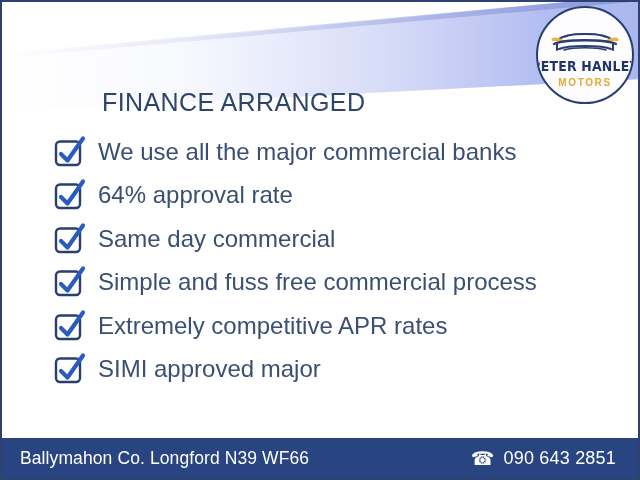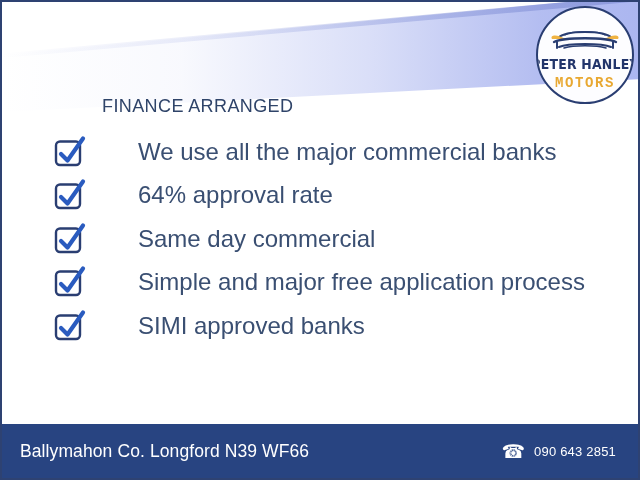--- a/index.html
+++ b/index.html
@@ -85,56 +85,54 @@
     font-weight: bold;
     font-size: 12.5px;
     letter-spacing: 0.2px;
     color: #22356b;
     line-height: 1;
     margin-top: 1px;
     transform: scaleY(1.12);
     white-space: nowrap;
   }
   .logo-sub {
-    font-family: Liberation Mono, monospace;
+    font-family: Liberation Sans, sans-serif;
     font-weight: bold;
-    font-size: 14px;
+    font-size: 10px;
     letter-spacing: 1.6px;
     color: #e8a832;
     line-height: 1;
     margin-top: 4px;
     white-space: nowrap;
   }
 
   
   .heading {
     position: absolute;
     left: 100px;
     top: 86px;
-    font-size: 18px;
+    font-size: 25px;
     font-weight: 400;
     letter-spacing: 0.4px;
     color: #2f4469;
     font-family: "Liberation Sans", sans-serif;
     white-space: nowrap;
-    margin-top: 8px;
   }
 
   
   .list {
     position: absolute;
     left: 52px;
     top: 128px;
     width: 560px;
   }
   .item {
     display: flex;
     align-items: center;
     height: 43.5px;
-    gap: 40px;
   }
   .check {
     position: relative;
     width: 32px;
     height: 30px;
     flex: 0 0 32px;
     margin-right: 12px;
   }
   .check svg {
     position: absolute;
@@ -152,21 +150,21 @@
     white-space: nowrap;
     line-height: 1;
   }
 
   
   .footer {
     position: absolute;
     left: 0;
     right: 0;
     bottom: 0;
-    height: 54px;
+    height: 40px;
     background: #284481;
     display: flex;
     align-items: center;
     justify-content: space-between;
     padding: 0 22px 0 18px;
     box-sizing: border-box;
   }
   .footer-address {
     color: #ffffff;
     font-size: 17.5px;
@@ -181,21 +179,21 @@
     white-space: nowrap;
   }
   .phone-icon {
     color: #ffffff;
     font-size: 19px;
     line-height: 1;
     display: inline-block;
   }
   .footer-number {
     color: #ffffff;
-    font-size: 13px;
+    font-size: 18px;
     font-weight: 400;
     letter-spacing: 0.2px;
   }
 </style>
 </head>
 <body>
 
 <div class="slide">
 
   <div class="swoosh-wrap">
@@ -253,32 +251,41 @@
       <span class="item-label">Same day commercial</span>
     </div>
 
     <div class="item">
       <span class="check">
         <svg viewBox="0 0 32 30">
           <rect x="2" y="4.5" width="24" height="23.5" rx="4" ry="4" fill="none" stroke="#2a3e72" stroke-width="2.4"></rect>
           <path d="M7 17 L13.5 23.5 L29 1.5" fill="none" stroke="#2a5bbf" stroke-width="4.2" stroke-linecap="round" stroke-linejoin="round"></path>
         </svg>
       </span>
-      <span class="item-label">Simple and major free application process</span>
-    </div>
-
-
-    <div class="item">
-      <span class="check">
-        <svg viewBox="0 0 32 30">
-          <rect x="2" y="4.5" width="24" height="23.5" rx="4" ry="4" fill="none" stroke="#2a3e72" stroke-width="2.4"></rect>
-          <path d="M7 17 L13.5 23.5 L29 1.5" fill="none" stroke="#2a5bbf" stroke-width="4.2" stroke-linecap="round" stroke-linejoin="round"></path>
-        </svg>
-      </span>
-      <span class="item-label">SIMI approved banks</span>
+      <span class="item-label">Simple and fuss free commercial process</span>
+    </div>
+
+    <div class="item">
+      <span class="check">
+        <svg viewBox="0 0 32 30">
+          <rect x="2" y="4.5" width="24" height="23.5" rx="4" ry="4" fill="none" stroke="#2a3e72" stroke-width="2.4"></rect>
+          <path d="M7 17 L13.5 23.5 L29 1.5" fill="none" stroke="#2a5bbf" stroke-width="4.2" stroke-linecap="round" stroke-linejoin="round"></path>
+        </svg>
+      </span>
+      <span class="item-label">Extremely competitive APR rates</span>
+    </div>
+
+    <div class="item">
+      <span class="check">
+        <svg viewBox="0 0 32 30">
+          <rect x="2" y="4.5" width="24" height="23.5" rx="4" ry="4" fill="none" stroke="#2a3e72" stroke-width="2.4"></rect>
+          <path d="M7 17 L13.5 23.5 L29 1.5" fill="none" stroke="#2a5bbf" stroke-width="4.2" stroke-linecap="round" stroke-linejoin="round"></path>
+        </svg>
+      </span>
+      <span class="item-label">SIMI approved major</span>
     </div>
 
   </div>
 
   <div class="footer">
     <span class="footer-address">Ballymahon Co. Longford N39 WF66</span>
     <span class="footer-phone">
       <span class="phone-icon">☎</span>
       <span class="footer-number">090 643 2851</span>
     </span>

